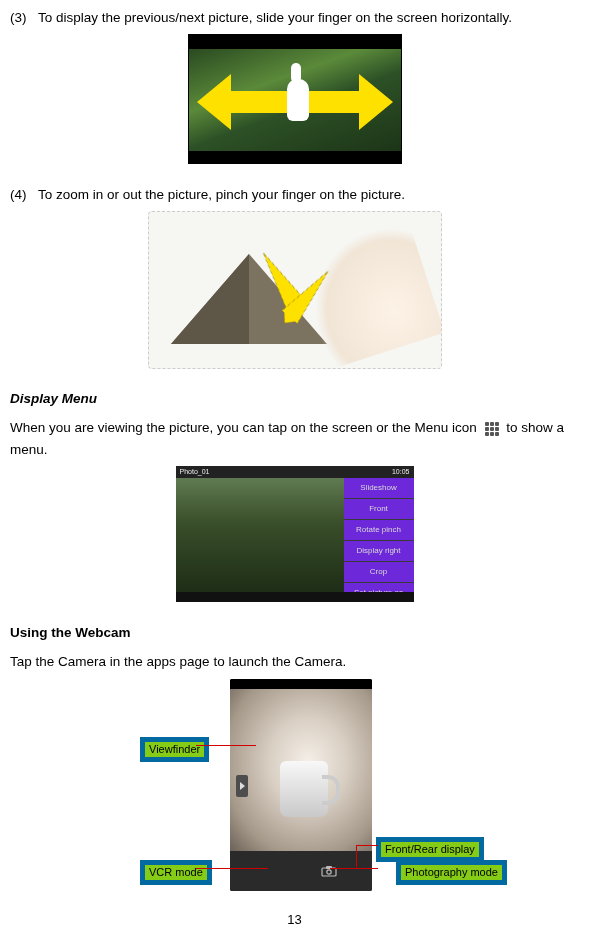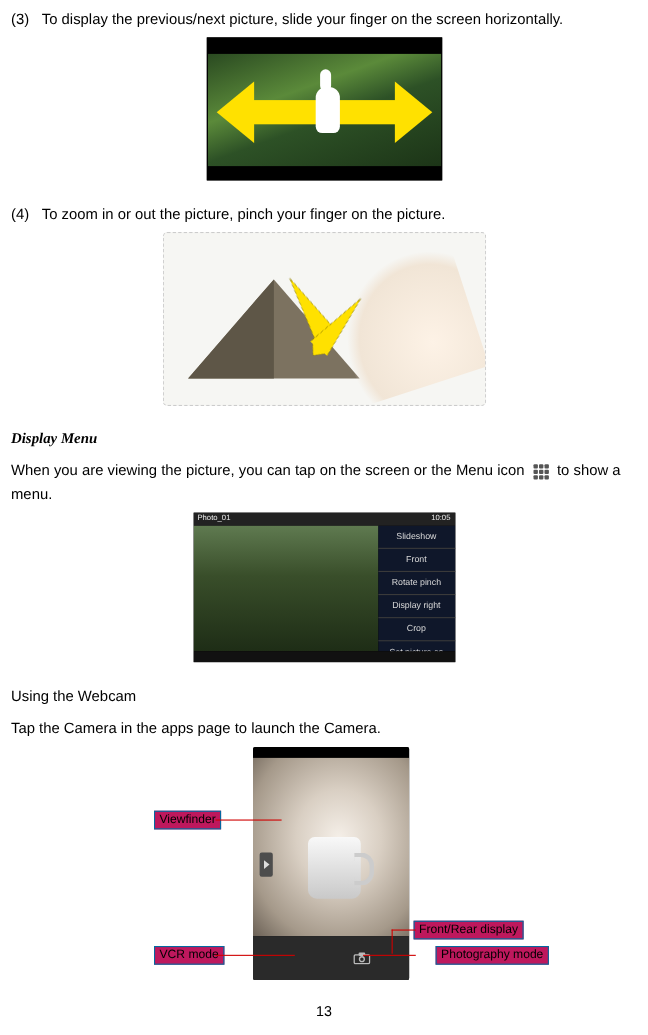--- a/index.html
+++ b/index.html
@@ -79,22 +79,22 @@
     border-bottom: 60px solid #ffe100; filter: drop-shadow(0 0 0.5px #000);
   }
   .fig2 .pinch-a { left: 120px; top: 36px; transform: rotate(-32deg); }
   .fig2 .pinch-b { left: 150px; top: 52px; transform: rotate(40deg); }
   .fig2 .pinch-a::after, .fig2 .pinch-b::after {
     content:''; position:absolute; left:-9px; top:58px; width:0; height:0;
     border-left:9px solid transparent; border-right:9px solid transparent;
     border-top:10px solid #ffe100;
   }
   
-  .h-italic { font-weight: bold; font-style: italic; margin-top: 10px; margin-bottom: 8px; font-family: Liberation Serif, serif; }
-  .h-bold { font-weight: normal; margin-top: 14px; margin-bottom: 8px; }
+  .h-italic { font-weight: bold; font-style: italic; margin-top: 10px; margin-bottom: 8px; }
+  .h-bold { font-weight: bold; margin-top: 14px; margin-bottom: 8px; }
   .para { margin-bottom: 6px; line-height: 1.6; }
   .menu-icon-inline {
     display: inline-block; width: 14px; height: 14px; vertical-align: middle;
     position: relative; margin: 0 4px;
   }
   .menu-icon-inline span { position:absolute; width:4px; height:4px; background:#555; border-radius:1px; }
   .menu-icon-inline span:nth-child(1){left:0;top:0}
   .menu-icon-inline span:nth-child(2){left:5px;top:0}
   .menu-icon-inline span:nth-child(3){left:10px;top:0}
   .menu-icon-inline span:nth-child(4){left:0;top:5px}
@@ -107,21 +107,21 @@
   
   .fig3 {
     display: inline-block; width: 238px; height: 136px; background: #000;
     position: relative; overflow: hidden;
   }
   .fig3 .topbar { position:absolute; left:0; top:0; right:0; height:12px; background:#222; }
   .fig3 .topbar .tt { position:absolute; left:4px; top:1px; font-size:7px; color:#eee; }
   .fig3 .topbar .tr { position:absolute; right:4px; top:1px; font-size:7px; color:#eee; }
   .fig3 .landscape { position:absolute; left:0; top:12px; width:168px; bottom:10px;
     background: linear-gradient(180deg,#5f7a50 0%, #394e2a 40%, #1e2d16 100%); }
-  .fig3 .side { position:absolute; right:0; top:12px; width:70px; bottom:10px; background:#0f172a;
+  .fig3 .side { position:absolute; right:0; top:12px; width:70px; bottom:10px; background:#6d28d9;
     font-size:8px; color:#d8d8d8; }
   .fig3 .side div { padding:4px 6px; border-bottom:1px solid #3a3a3a; }
   .fig3 .bot { position:absolute; left:0; right:0; bottom:0; height:10px; background:#111; }
 
   
   .fig4-wrap { position: relative; width: 100%; height: 220px; margin-top: 6px; }
   .fig4 {
     position: absolute; left: 220px; top: 0; width: 142px; height: 212px;
     background: #111; border-radius: 2px; overflow: hidden;
   }
@@ -145,21 +145,21 @@
   .fig4 .exp-handle::before{
     content:''; width:0; height:0; border-top:4px solid transparent; border-bottom:4px solid transparent;
     border-left:5px solid #ddd;
   }
   .fig4 .controls { position:absolute; left:0; right:0; bottom:0; height:40px; background:#2a2a2a;
     display:flex; align-items:center; justify-content:space-around;}
   .fig4 .ctrl { width:24px; height:24px; display:flex; align-items:center; justify-content:center; }
   .fig4 .ctrl.cam svg { width:16px; height:12px; }
 
   .callout {
-    position: absolute; background: #be185d; border: 1px solid #0369a1;
+    position: absolute; background: #84cc16; border: 5px solid #0369a1;
     font-size: 11px; padding: 1px 4px; line-height: 1.2; white-space: nowrap;
   }
   .line { position: absolute; background: #d00000; height: 1px; }
 
   #co-viewfinder   { left: 130px; top: 58px; }
   #ln-viewfinder   { left: 186px; top: 66px; width: 60px; }
   #co-vcr          { left: 130px; top: 181px; }
   #ln-vcr          { left: 186px; top: 189px; width: 72px; }
   #co-frontrear    { left: 366px; top: 158px; }
   #ln-frontrear    { left: 346px; top: 166px; width: 22px; }

